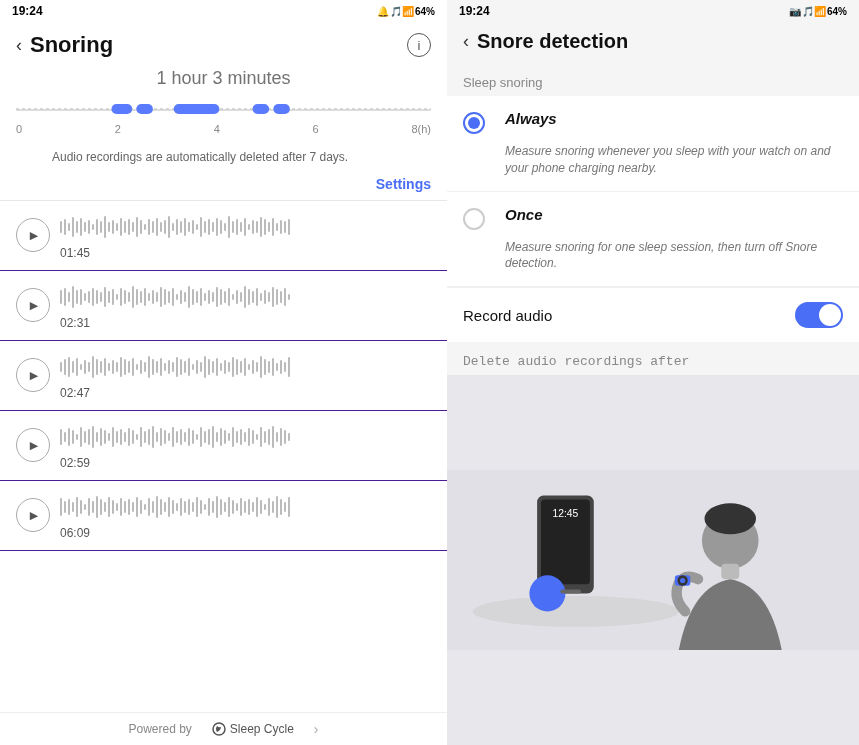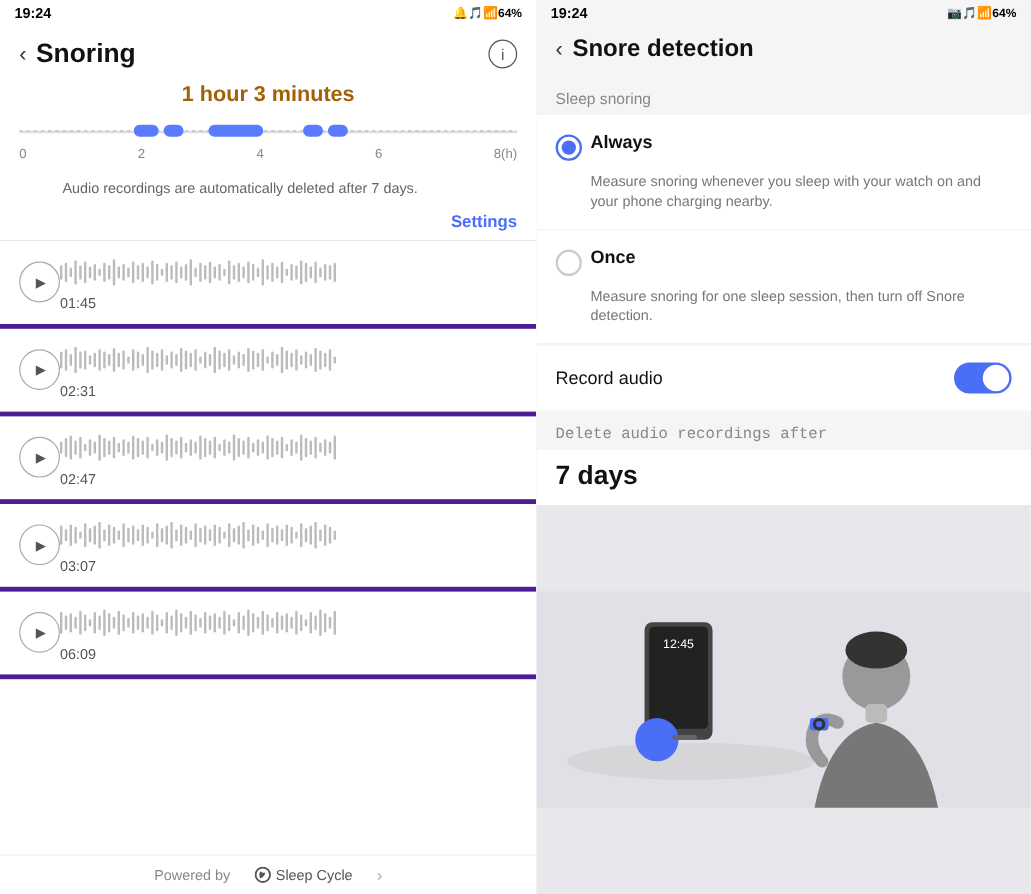--- a/index.html
+++ b/index.html
@@ -66,22 +66,22 @@
       display: flex;
       align-items: center;
       justify-content: center;
       font-size: 13px;
       color: #555;
     }
 
     .duration-text {
       text-align: center;
       font-size: 18px;
-      font-weight: 700;
-      color: #a16207;
+      font-weight: 400;
+      color: #737373;
       padding: 4px 0 8px 0;
     }
 
     .timeline-container {
       padding: 0 16px;
       margin-bottom: 6px;
     }
 
     .timeline-track {
       position: relative;
@@ -132,21 +132,22 @@
 
     .recording-list {
       flex: 1;
       overflow-y: auto;
     }
 
     .recording-item {
       display: flex;
       align-items: center;
       padding: 10px 16px;
-      border-bottom: 4px solid #4c1d95;
+      border-bottom: 1px solid #4c1d95;
+      gap: 10px;
     }
 
     .play-btn {
       width: 34px;
       height: 34px;
       border-radius: 50%;
       border: 1.5px solid #aaa;
       display: flex;
       align-items: center;
       justify-content: center;
@@ -280,23 +281,24 @@
       padding: 12px 16px 6px 16px;
       font-size: 13px;
       color: #888;
       background: #f5f5f5;
     }
 
     .option-item {
       display: flex;
       align-items: flex-start;
       padding: 14px 16px;
-      gap: 7px;
+      gap: 20px;
       background: white;
       border-bottom: 1px solid #efefef;
+      font-style: italic;
     }
 
     .radio-btn {
       width: 22px;
       height: 22px;
       border-radius: 50%;
       border: 2px solid #4a6ef5;
       display: flex;
       align-items: center;
       justify-content: center;
@@ -707,21 +709,21 @@
                 <rect x="204" y="10" width="2" height="12" rx="1"></rect>
                 <rect x="208" y="8" width="2" height="16" rx="1"></rect>
                 <rect x="212" y="5" width="2" height="22" rx="1"></rect>
                 <rect x="216" y="11" width="2" height="10" rx="1"></rect>
                 <rect x="220" y="7" width="2" height="18" rx="1"></rect>
                 <rect x="224" y="9" width="2" height="14" rx="1"></rect>
                 <rect x="228" y="12" width="2" height="8" rx="1"></rect>
             </g>
           </svg>
         </div>
-        <div class="recording-time">03:07</div>
+        <div class="recording-time">02:59</div>
       </div>
     </div>
 
     <div class="recording-item">
       <div class="play-btn"></div>
       <div class="recording-content">
         <div class="waveform">
           <svg width="230" height="32" viewBox="0 0 230 32">
             <g fill="#bbb">
               <rect x="0" y="7" width="2" height="18" rx="1"></rect>
@@ -841,21 +843,20 @@
 
     <div class="record-audio-row">
       <span class="record-audio-label">Record audio</span>
       <div class="toggle-switch"></div>
     </div>
   </div>
 
   <div class="delete-section">
     <div class="delete-label">Delete audio recordings after</div>
   </div>
-  <div class="days-value">7 days</div>
 
   <div class="illustration-container">
     <svg width="100%" height="100%" viewBox="0 0 320 140">
 
       <rect width="320" height="140" fill="#e0e0e6"></rect>
 
       <ellipse cx="100" cy="110" rx="80" ry="12" fill="#ccc" opacity="0.5"></ellipse>
 
       <rect x="70" y="20" width="44" height="76" rx="5" fill="#444"></rect>
       <rect x="73" y="23" width="38" height="66" rx="3" fill="#222"></rect>

